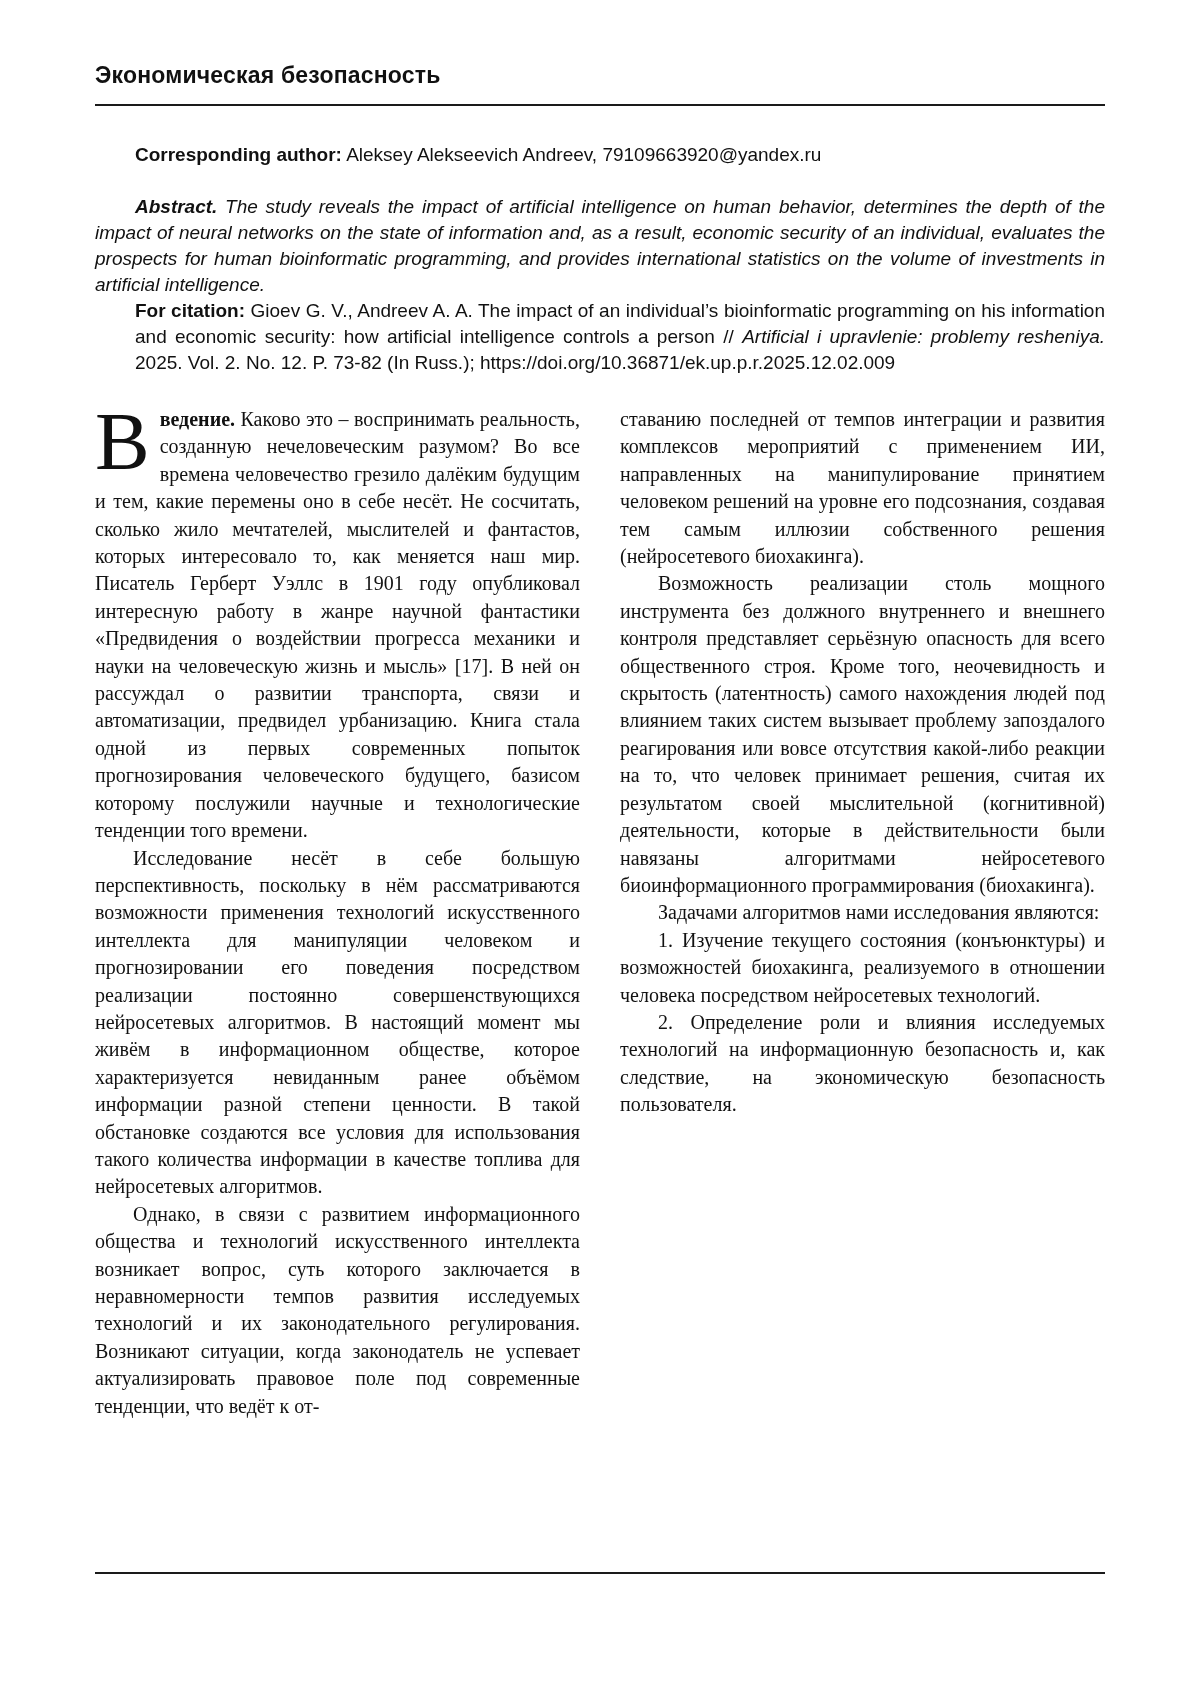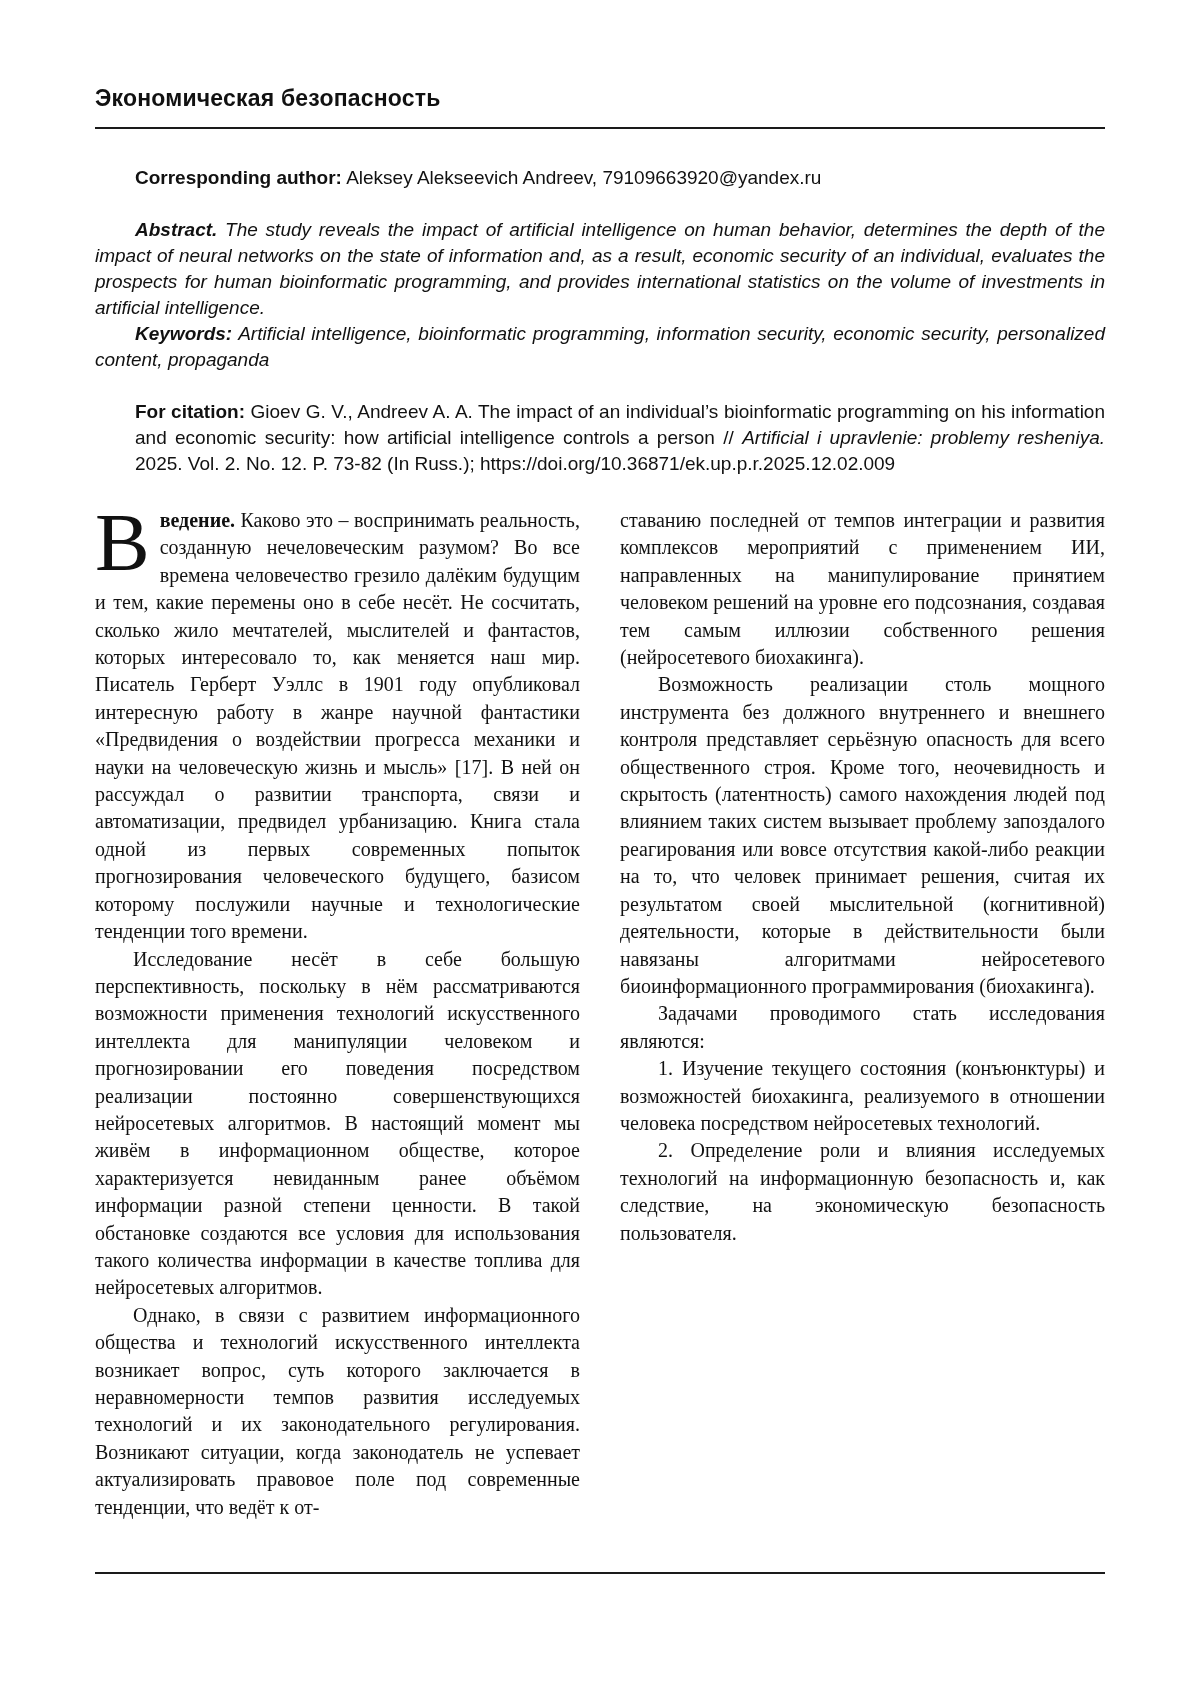--- a/index.html
+++ b/index.html
@@ -3,21 +3,21 @@
 <meta charset="utf-8">
 <style>
   * { margin: 0; padding: 0; box-sizing: border-box; }
   html, body { background: #ffffff; }
   body {
     width: 1200px; height: 1698px;
     position: relative; overflow: hidden;
     color: #111;
     font-family: "Liberation Serif", serif;
   }
-  .page { padding: 62px 95px 0 95px; margin-top: 23px; }
+  .page { padding: 62px 95px 0 95px; }
 
   
   .running-head {
     font-family: "Liberation Sans", sans-serif;
     font-weight: bold; font-size: 23px; letter-spacing: .2px;
     margin-bottom: 15px;
   }
   .rule { height: 2px; background: #1a1a1a; }
   .head-rule { margin-bottom: 36px; }
 
@@ -73,24 +73,20 @@
     <p class="corresponding">
       <b>Corresponding author:</b>
       <span>Aleksey Alekseevich Andreev, 79109663920@yandex.ru</span>
     </p>
 
     <p class="abstract">
       <b>Abstract.</b>
       <span>The study reveals the impact of artificial intelligence on human behavior, determines the depth of the impact of neural networks on the state of information and, as a result, economic security of an individual, evaluates the prospects for human bioinformatic programming, and provides international statistics on the volume of investments in artificial intelligence.</span>
     </p>
 
-    <p class="keywords">
-      <b>Keywords:</b>
-      <span>Artificial intelligence, bioinformatic programming, information security, economic security, personalized content, propaganda</span>
-    </p>
 
     <div class="citation">
       <b>For citation:</b>
       <span>Gioev G. V., Andreev A. A. The impact of an individual’s bioinformatic programming on his information and economic security: how artificial intelligence controls a person //</span>
       <i>Artificial i upravlenie: problemy resheniya.</i>
       <span>2025. Vol. 2. No. 12. P. 73-82 (In Russ.); https://doi.org/10.36871/ek.up.p.r.2025.12.02.009</span>
     </div>
   </section>
 
   <section class="columns">
@@ -99,21 +95,21 @@
         <span class="dropcap">В</span><b>ведение.</b>
         <span>Каково это – воспринимать реальность, созданную нечеловеческим разумом? Во все времена человечество грезило далёким будущим и тем, какие перемены оно в себе несёт. Не сосчитать, сколько жило мечтателей, мыслителей и фантастов, которых интересовало то, как меняется наш мир. Писатель Герберт Уэллс в 1901 году опубликовал интересную работу в жанре научной фантастики «Предвидения о воздействии прогресса механики и науки на человеческую жизнь и мысль» [17]. В ней он рассуждал о развитии транспорта, связи и автоматизации, предвидел урбанизацию. Книга стала одной из первых современных попыток прогнозирования человеческого будущего, базисом которому послужили научные и технологические тенденции того времени.</span>
       </p>
       <p class="para indent">Исследование несёт в себе большую перспективность, поскольку в нём рассматриваются возможности применения технологий искусственного интеллекта для манипуляции человеком и прогнозировании его поведения посредством реализации постоянно совершенствующихся нейросетевых алгоритмов. В настоящий момент мы живём в информационном обществе, которое характеризуется невиданным ранее объёмом информации разной степени ценности. В такой обстановке создаются все условия для использования такого количества информации в качестве топлива для нейросетевых алгоритмов.</p>
       <p class="para indent">Однако, в связи с развитием информационного общества и технологий искусственного интеллекта возникает вопрос, суть которого заключается в неравномерности темпов развития исследуемых технологий и их законодательного регулирования. Возникают ситуации, когда законодатель не успевает актуализировать правовое поле под современные тенденции, что ведёт к от-</p>
     </div>
 
     <div class="col">
       <p class="para">ставанию последней от темпов интеграции и развития комплексов мероприятий с применением ИИ, направленных на манипулирование принятием человеком решений на уровне его подсознания, создавая тем самым иллюзии собственного решения (нейросетевого биохакинга).</p>
       <p class="para indent">Возможность реализации столь мощного инструмента без должного внутреннего и внешнего контроля представляет серьёзную опасность для всего общественного строя. Кроме того, неочевидность и скрытость (латентность) самого нахождения людей под влиянием таких систем вызывает проблему запоздалого реагирования или вовсе отсутствия какой-либо реакции на то, что человек принимает решения, считая их результатом своей мыслительной (когнитивной) деятельности, которые в действительности были навязаны алгоритмами нейросетевого биоинформационного программирования (биохакинга).</p>
-      <p class="para indent">Задачами проводимого стать исследования являются:</p>
+      <p class="para indent">Задачами алгоритмов нами исследования являются:</p>
       <p class="para indent">1.  Изучение текущего состояния (конъюнктуры) и возможностей биохакинга, реализуемого в отношении человека посредством нейросетевых технологий.</p>
       <p class="para indent">2.  Определение роли и влияния исследуемых технологий на информационную безопасность и, как следствие, на экономическую безопасность пользователя.</p>
     </div>
   </section>
 
   <footer class="footer">
     <div class="rule foot-rule"></div>
   </footer>
 
 </div>

